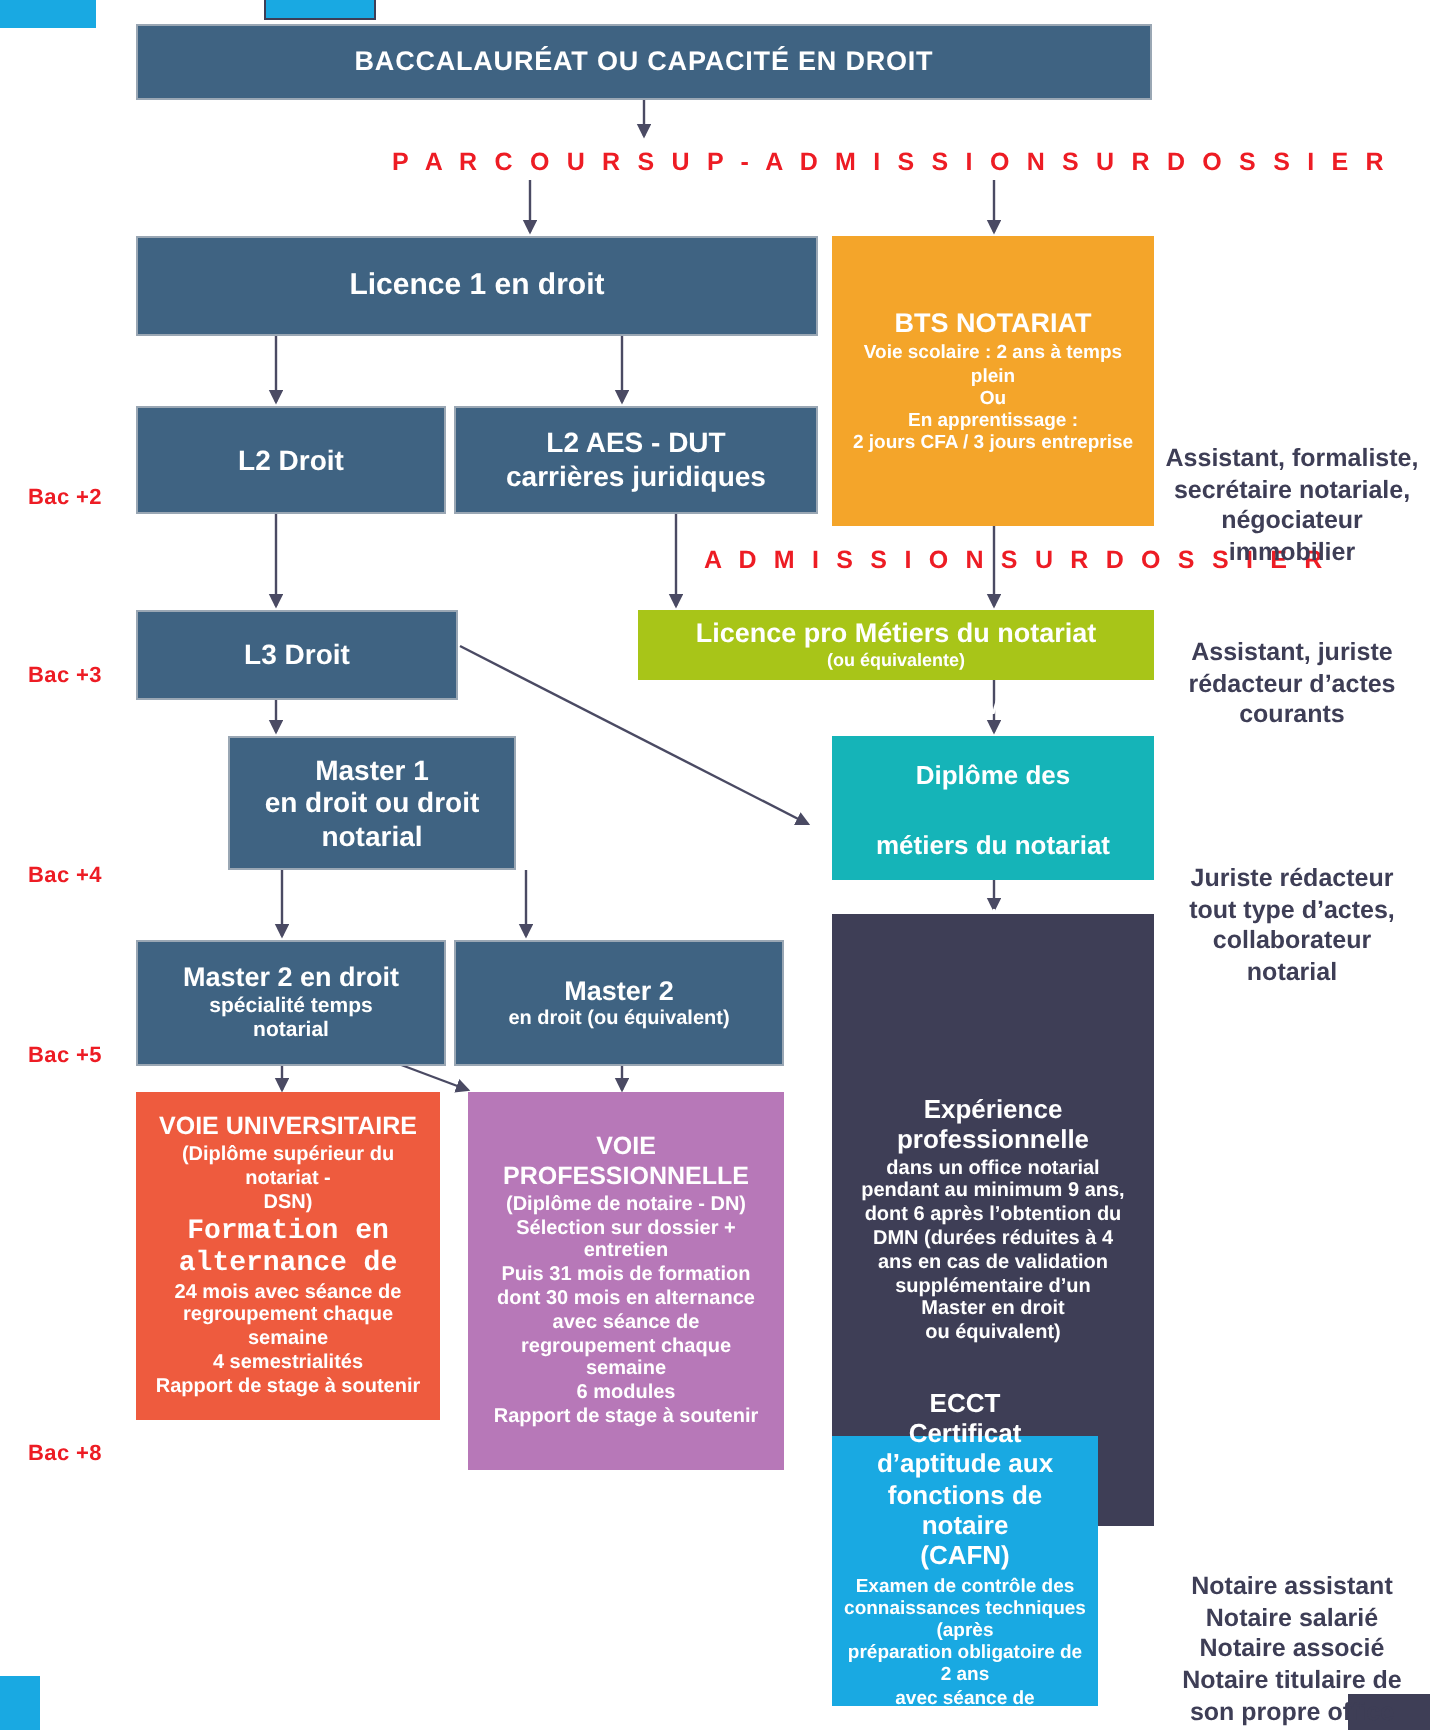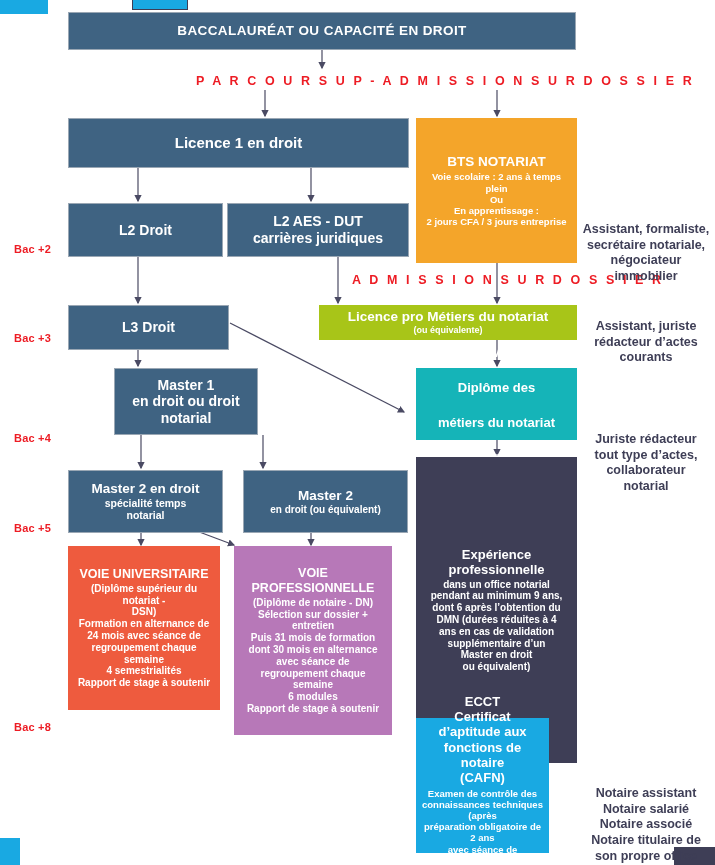--- a/index.html
+++ b/index.html
@@ -176,30 +176,30 @@
     <span class="ttl" style="font-size:14px;">Master 1</span>
     <span class="ttl" style="font-size:14px;">en droit ou droit notarial</span>
   </div>
 
   <div class="box navy" style="left:68px; top:470px; width:155px; height:63px;">
     <span class="ttl" style="font-size:13.5px;">Master 2 en droit</span>
     <span class="sub" style="font-size:10.5px;">spécialité temps</span>
     <span class="sub" style="font-size:10.5px;">notarial</span>
   </div>
 
-  <div class="box navy" style="left:227px; top:470px; width:165px; height:63px;margin-left:16px;">
+  <div class="box navy" style="left:227px; top:470px; width:165px; height:63px;">
     <span class="ttl" style="font-size:13.5px;">Master 2</span>
     <span class="sub" style="font-size:10px;">en droit (ou équivalent)</span>
   </div>
 
   <div class="box red" style="left:68px; top:546px; width:152px; height:164px;">
     <span class="ttl" style="font-size:12.5px; margin-bottom:1px;">VOIE UNIVERSITAIRE</span>
     <span class="sub" style="font-size:10px;">(Diplôme supérieur du notariat -</span>
     <span class="sub" style="font-size:10px;">DSN)</span>
-    <span class="sub" style="font-size:10px;">Formation en alternance de</span>
+    <span class="sub" style="font-size:14px;font-family:Liberation Mono, monospace;">Formation en alternance de</span>
     <span class="sub" style="font-size:10px;">24 mois avec séance de</span>
     <span class="sub" style="font-size:10px;">regroupement chaque</span>
     <span class="sub" style="font-size:10px;">semaine</span>
     <span class="sub" style="font-size:10px;">4 semestrialités</span>
     <span class="sub" style="font-size:10px;">Rapport de stage à soutenir</span>
   </div>
 
   <div class="box purple" style="left:234px; top:546px; width:158px; height:189px;">
     <span class="ttl" style="font-size:12.5px; margin-bottom:1px;">VOIE PROFESSIONNELLE</span>
     <span class="sub" style="font-size:10px;">(Diplôme de notaire - DN)</span>

